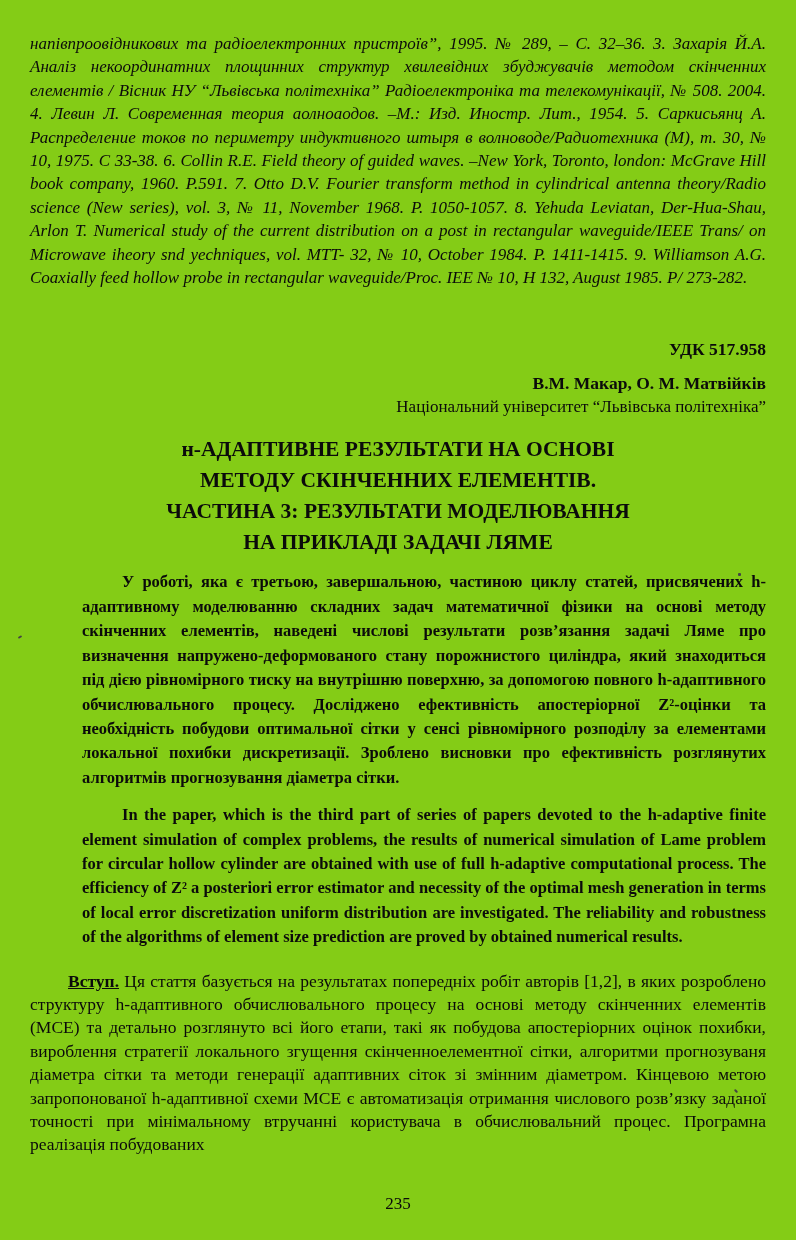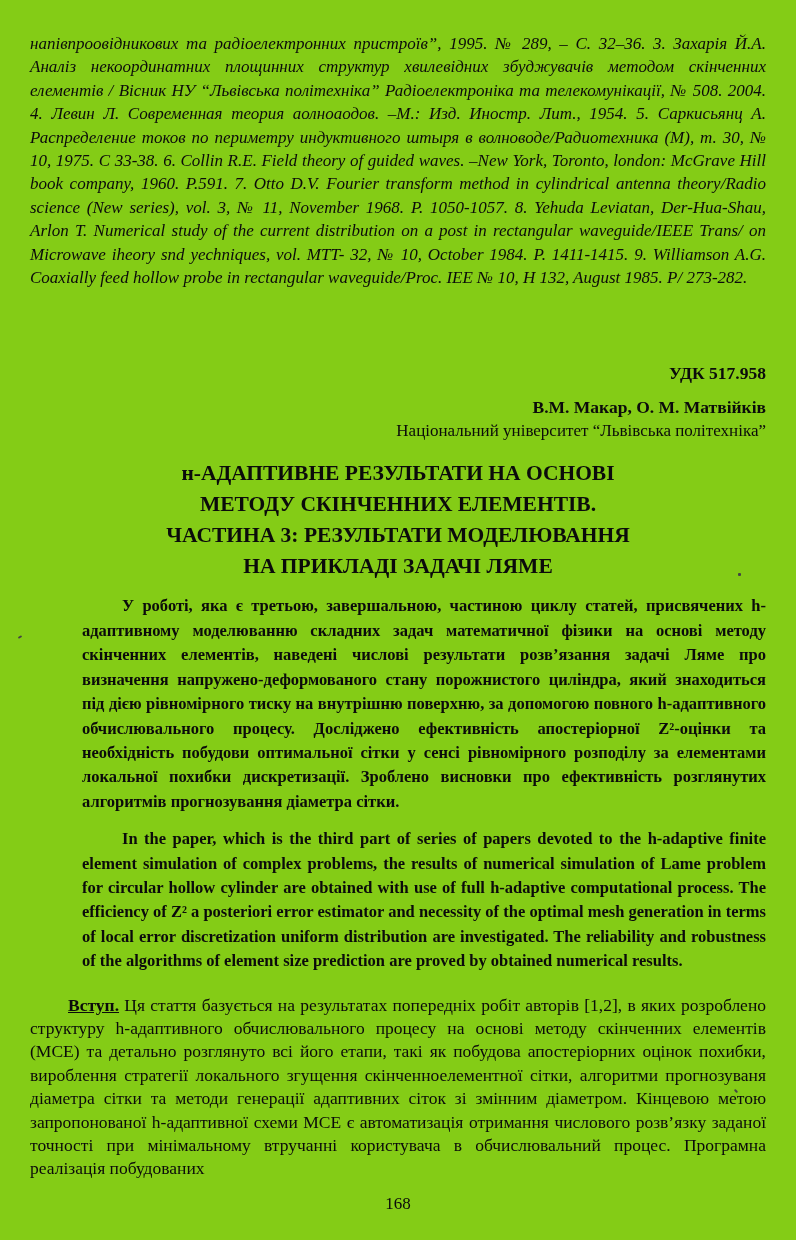--- a/index.html
+++ b/index.html
@@ -16,21 +16,21 @@
   }
   .refs {
     margin: 0;
     font-style: italic;
     font-weight: 500;
     font-size: 17px;
     line-height: 23.4px;
     text-align: justify;
   }
   .head {
-    margin-top: 74px;
+    margin-top: 50px;
     text-align: right;
   }
   .udc {
     font-weight: bold;
     font-size: 17.5px;
     margin-bottom: 12px;
   }
   .authors {
     font-weight: bold;
     font-size: 17.5px;
@@ -103,19 +103,19 @@
 
   <p class="abstract">У роботі, яка є третьою, завершальною, частиною циклу статей, присвячених h-адаптивному моделюванню складних задач математичної фізики на основі методу скінченних елементів, наведені числові результати розв’язання задачі Ляме про визначення напружено-деформованого стану порожнистого циліндра, який знаходиться під дією рівномірного тиску на внутрішню поверхню, за допомогою повного h-адаптивного обчислювального процесу. Досліджено ефективність апостеріорної Z²-оцінки та необхідність побудови оптимальної сітки у сенсі рівномірного розподілу за елементами локальної похибки дискретизації. Зроблено висновки про ефективність розглянутих алгоритмів прогнозування діаметра сітки.</p>
 
   <p class="abstract">In the paper, which is the third part of series of papers devoted to the h-adaptive finite element simulation of complex problems, the results of numerical simulation of Lame problem for circular hollow cylinder are obtained with use of full h-adaptive computational process. The efficiency of Z² a posteriori error estimator and necessity of the optimal mesh generation in terms of local error discretization uniform distribution are investigated. The reliability and robustness of the algorithms of element size prediction are proved by obtained numerical results.</p>
 
   <p class="intro">
     <span class="lead">Вступ.</span>
     <span>Ця стаття базується на результатах попередніх робіт авторів [1,2], в яких розроблено структуру h-адаптивного обчислювального процесу на основі методу скінченних елементів (МСЕ) та детально розглянуто всі його етапи, такі як побудова апостеріорних оцінок похибки, вироблення стратегії локального згущення скінченноелементної сітки, алгоритми прогнозуваня діаметра сітки та методи генерації адаптивних сіток зі змінним діаметром. Кінцевою метою запропонованої h-адаптивної схеми МСЕ є автоматизація отримання числового розв’язку заданої точності при мінімальному втручанні користувача в обчислювальний процес. Програмна реалізація побудованих</span>
   </p>
 
-  <div class="pagenum">168</div>
+  <div class="pagenum">235</div>
 
   <div class="speck" style="left:738px; top:573px; width:3px; height:3px;"></div>
   <div class="speck" style="left:18px; top:636px; width:4px; height:2px; transform:rotate(-30deg);"></div>
   <div class="speck" style="left:734px; top:1090px; width:4px; height:2px; transform:rotate(45deg);"></div>
 
 </div>
 
 </body></html>

